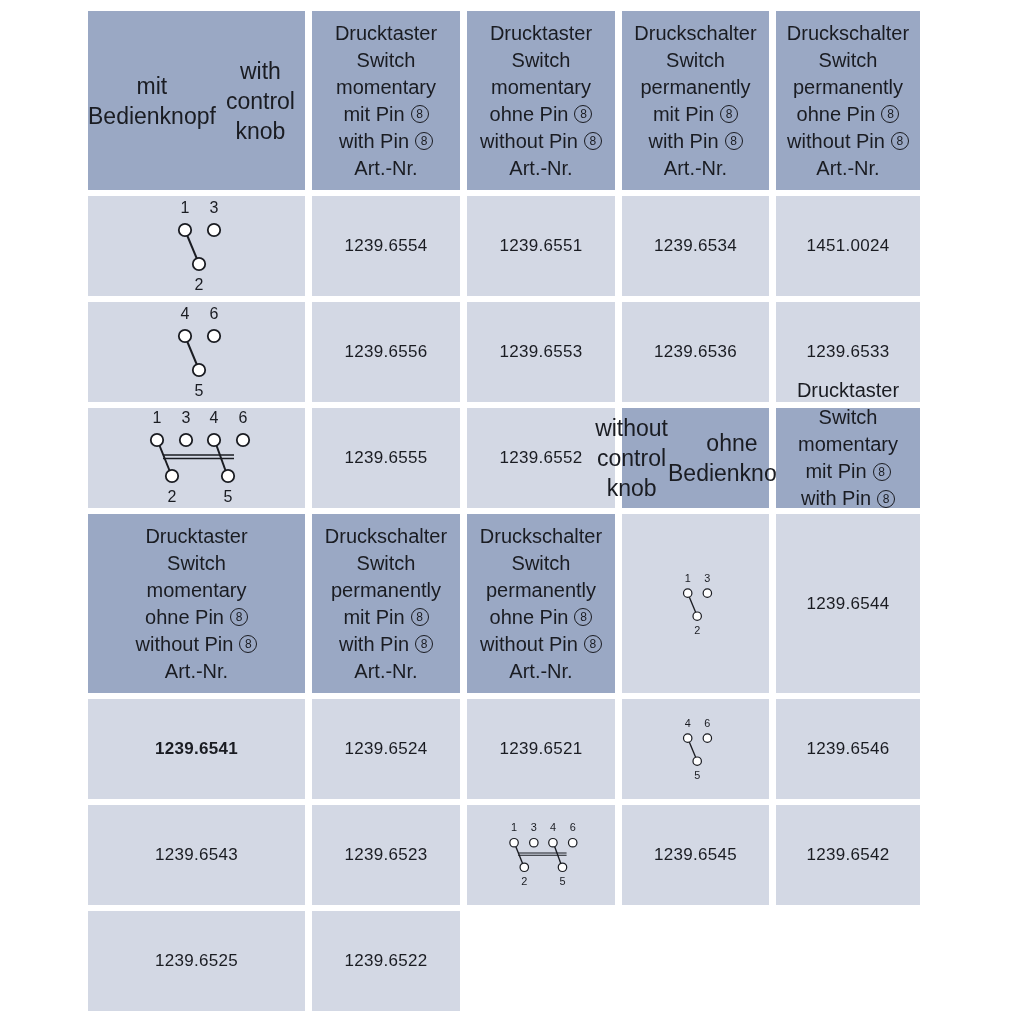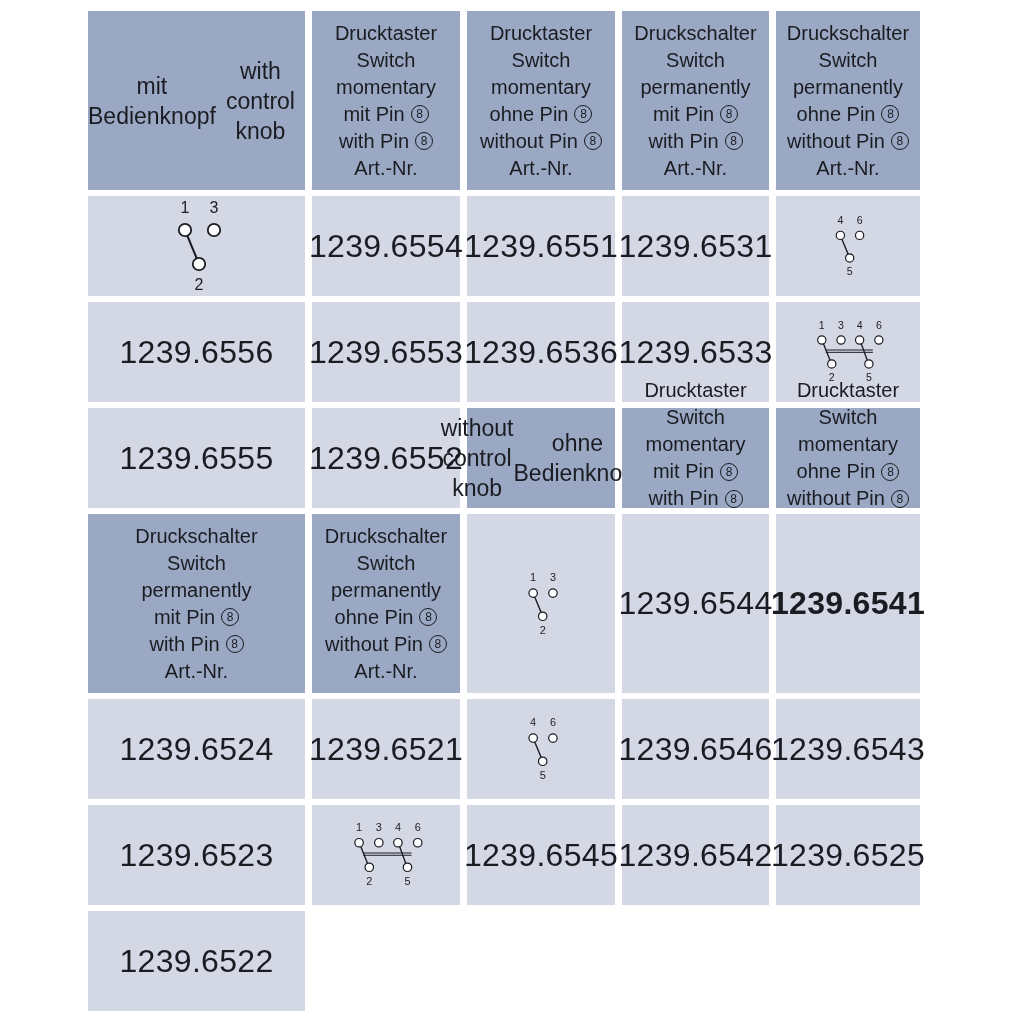--- a/index.html
+++ b/index.html
@@ -58,21 +58,21 @@
     justify-content: center;
     width: 16px;
     height: 16px;
     border: 1.5px solid #1a1c22;
     border-radius: 50%;
     font-size: 12px;
     line-height: 1;
     margin-left: 6px;
     flex: 0 0 auto;
   }
-  .value-cell { font-size: 32px; letter-spacing: 0.3px; }
+  .value-cell { font-size: 17px; letter-spacing: 0.3px; }
   .value-cell.bold { font-weight: bold; }
   .diagram-cell { padding: 0; }
   svg.diagram text {
     font-family: "Liberation Sans", "DejaVu Sans", sans-serif;
     font-size: 16px;
     fill: #1a1c22;
     text-anchor: middle;
   }
   svg.diagram circle {
     fill: #ffffff;
@@ -154,21 +154,22 @@
       <text x="126" y="17">3</text>
       <line x1="99" y1="39" x2="109" y2="63" stroke-width="2"></line>
       <circle cx="97" cy="34" r="6.2"></circle>
       <circle cx="126" cy="34" r="6.2"></circle>
       <circle cx="111" cy="68" r="6.2"></circle>
       <text x="111" y="94">2</text>
     </svg>
       </div>
       <div class="cell body value-cell">1239.6554</div>
       <div class="cell body value-cell">1239.6551</div>
-      <div class="cell body value-cell">1239.6531</div>
+      <div class="cell body value-cell">1239.6534</div>
+      <div class="cell body value-cell">1451.0024</div>
       <div class="cell body diagram-cell">
         <svg class="diagram" width="217" height="100" viewBox="0 0 217 100">
       <text x="97" y="17">4</text>
       <text x="126" y="17">6</text>
       <line x1="99" y1="39" x2="109" y2="63" stroke-width="2"></line>
       <circle cx="97" cy="34" r="6.2"></circle>
       <circle cx="126" cy="34" r="6.2"></circle>
       <circle cx="111" cy="68" r="6.2"></circle>
       <text x="111" y="94">5</text>
     </svg>

